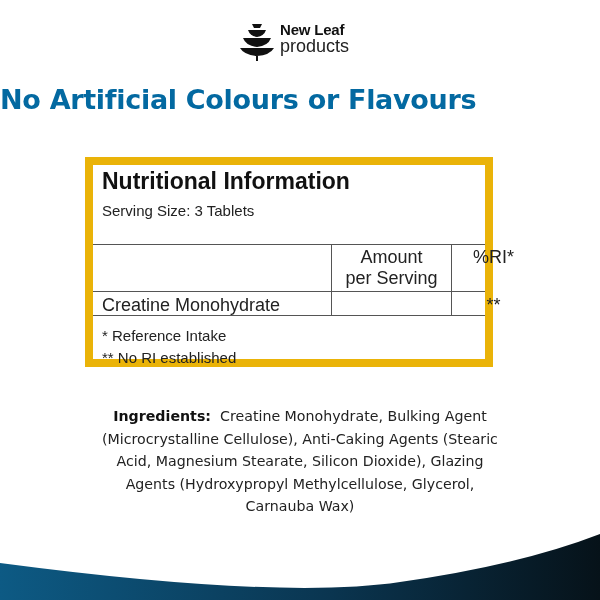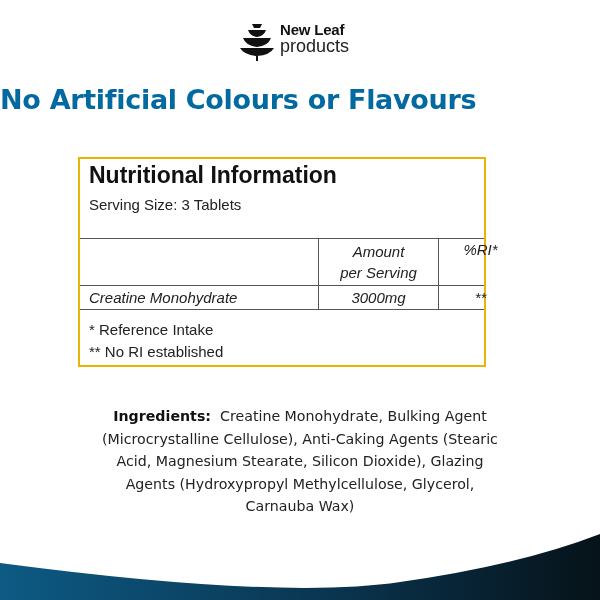--- a/index.html
+++ b/index.html
@@ -14,30 +14,30 @@
   .logo-name { font-family: "Liberation Sans", sans-serif; font-weight: bold; font-size: 15px; color: #111; letter-spacing: -0.2px; }
   .logo-sub { font-family: "Liberation Sans", sans-serif; font-size: 18px; color: #222; margin-top: 0px; }
 
   .headline {
     position: absolute; left: 0; top: 84px; width: 600px; 
     font-family: "DejaVu Sans", sans-serif; font-weight: bold; font-size: 27px; color: #0369a1;
     letter-spacing: -0.3px;
   }
 
   .nutri {
-    position: absolute; left: 78px; top: 157px; width: 408px; height: 210px;
-    border: 2px solid #eab308; box-sizing: border-box;
+    position: absolute; left: 85px; top: 157px; width: 408px; height: 210px;
+    border: 8px solid #eab308; box-sizing: border-box;
     font-family: "Liberation Sans", sans-serif; color: #222;
   }
   .nutri-title { position: absolute; left: 9px; top: 3px; font-size: 23px; font-weight: bold; color: #111; }
   .nutri-line1 { position: absolute; left: 9px; top: 37px; font-size: 15px; }
   .nutri-line2 { position: absolute; left: 9px; top: 59px; font-size: 15px; }
   .hline { position: absolute; left: 0; width: 100%; height: 1px; background: #555; }
   .vline { position: absolute; width: 1px; background: #555; }
-  .cell { position: absolute; font-size: 15px; text-align: center; font-style: italic; }
+  .cell { position: absolute; font-size: 18px; text-align: center; }
   .footnotes { position: absolute; left: 9px; top: 160px; font-size: 15px; line-height: 22px; }
 
   .ingredients {
     position: absolute; left: 90px; top: 405px; width: 420px; text-align: center;
     font-family: "DejaVu Sans", sans-serif; font-size: 14.2px; line-height: 22.5px; color: #222;
   }
   .ingredients b { color: #111; }
 
   .wave { position: absolute; left: 0; top: 520px; width: 600px; height: 80px; }
 </style>
@@ -70,21 +70,20 @@
 
   <div class="cell" style="left:239px; top:82px; width:119px; line-height:21px;">
     <div>Amount</div>
     <div>per Serving</div>
   </div>
   <div class="cell" style="left:359px; top:82px; width:83px;">%RI*</div>
 
   <div class="hline" style="top:126px;"></div>
 
   <div class="cell" style="left:9px; top:130px; text-align:left;">Creatine Monohydrate</div>
-  <div class="cell" style="left:239px; top:130px; width:119px;">3000mg</div>
   <div class="cell" style="left:359px; top:130px; width:83px;">**</div>
 
   <div class="hline" style="top:150px;"></div>
 
   <div class="footnotes">
     <div>* Reference Intake</div>
     <div>** No RI established</div>
   </div>
 </div>
 

